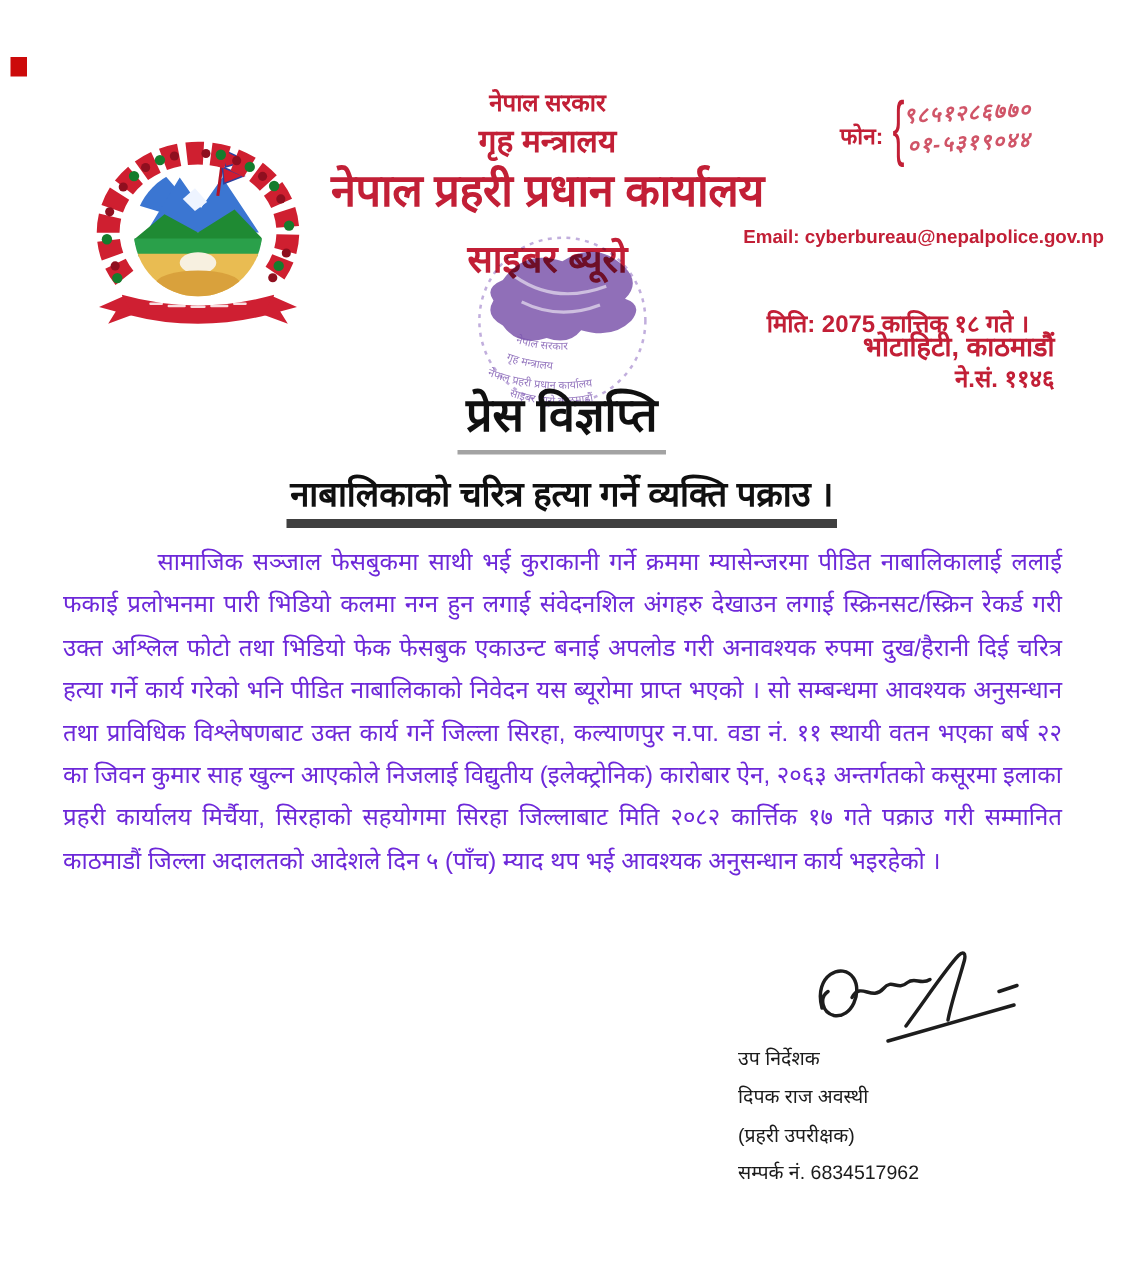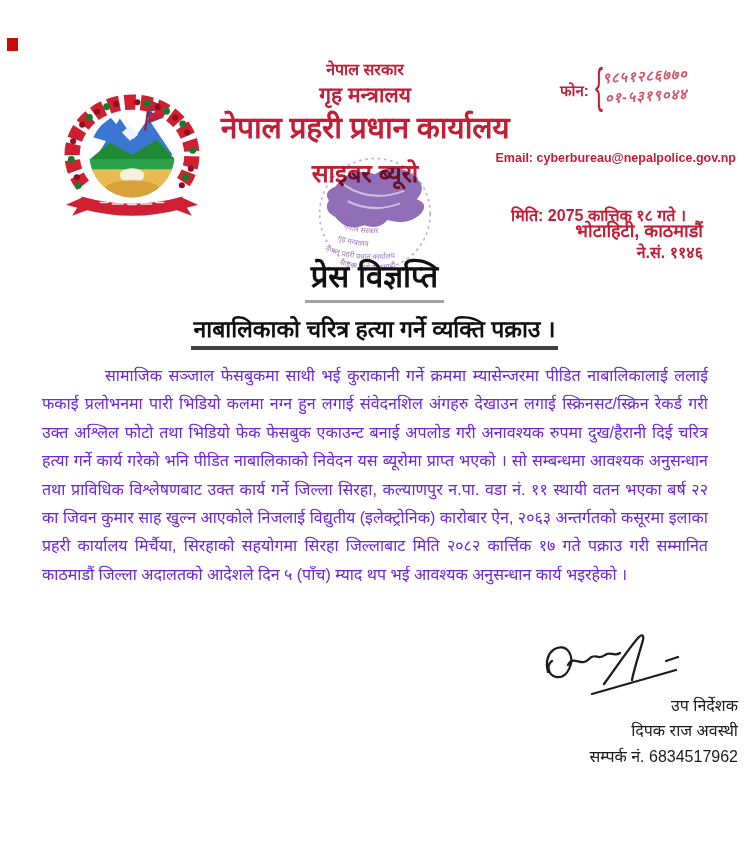--- a/index.html
+++ b/index.html
@@ -27,27 +27,27 @@
   .email-line{right:13px;top:151px;font-size:12.5px;padding-left:22px;}
   .addr-line{right:46px;top:175px;font-size:18px;margin-top:43px;}
   .date-line{right:63px;top:204px;font-size:16px;}
   .ref-line{right:46px;top:241px;font-size:16px;}
   
   .stamp{left:306px;top:155px;width:142px;height:126px;mix-blend-mode:multiply;opacity:.92;z-index:3;}
   
   .title-wrap{left:0;top:254px;width:100%;text-align:center;z-index:4;}
   .title-text{display:inline-block;font-size:31px;font-weight:bold;color:#101010;border-bottom:3px solid #a3a3a3;padding:0 6px 4px;}
   .headline-wrap{left:0;top:312px;width:100%;text-align:center;z-index:4;}
-  .headline-text{display:inline-block;font-size:23px;font-weight:bold;color:#101010;border-bottom:4px solid #404040;padding:0 2px 2px;}
+  .headline-text{display:inline-block;font-size:23px;font-weight:bold;color:#101010;border-bottom:6px solid #404040;padding:0 2px 2px;}
   
   .body-par{left:42px;top:362px;width:666px;font-size:16px;line-height:28.4px;
             text-align:justify;text-indent:63px;color:#6d28d9;z-index:4;}
   
   .sig-svg{left:534px;top:634px;width:152px;height:76px;z-index:5;}
-  .sig-block{left:492px;top:693px;width:246px;text-align:right;font-size:16px;line-height:25.3px;color:#1b1b1b;z-index:4;}
+  .sig-block{left:492px;top:693px;width:246px;text-align:left;font-size:13px;line-height:25.3px;color:#1b1b1b;z-index:4;}
 </style>
 </head>
 <body>
 
 <div class="page">
 
   <div class="abs corner-mark"></div>
 
   <svg class="abs emblem" viewBox="0 0 160 132">
     <defs>
@@ -164,16 +164,17 @@
       <path d="M34,31 c6,-11 13,3 21,-6 c6,-7 9,2 16,-4 c5,-4 9,2 15,-2"></path>
       <path d="M70,50 C86,28 98,10 105,3 C108,0 110,1 109,6 C106,17 100,35 98,46"></path>
       <path d="M58,60 L142,36"></path>
       <path d="M132,27 l12,-4"></path>
     </g>
   </svg>
 
   <div class="abs sig-block">
     <div>उप निर्देशक</div>
     <div>दिपक राज अवस्थी</div>
+    <div>(प्रहरी उपरीक्षक)</div>
     <div>सम्पर्क नं. 6834517962</div>
   </div>
 
 </div>
 
 </body></html>

